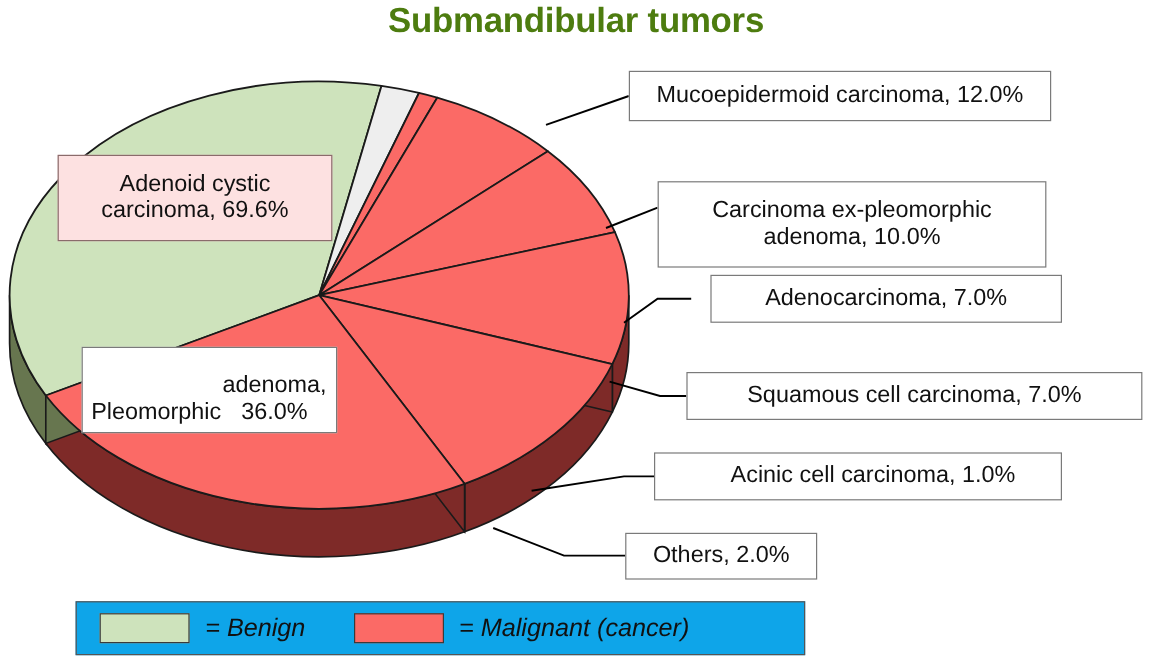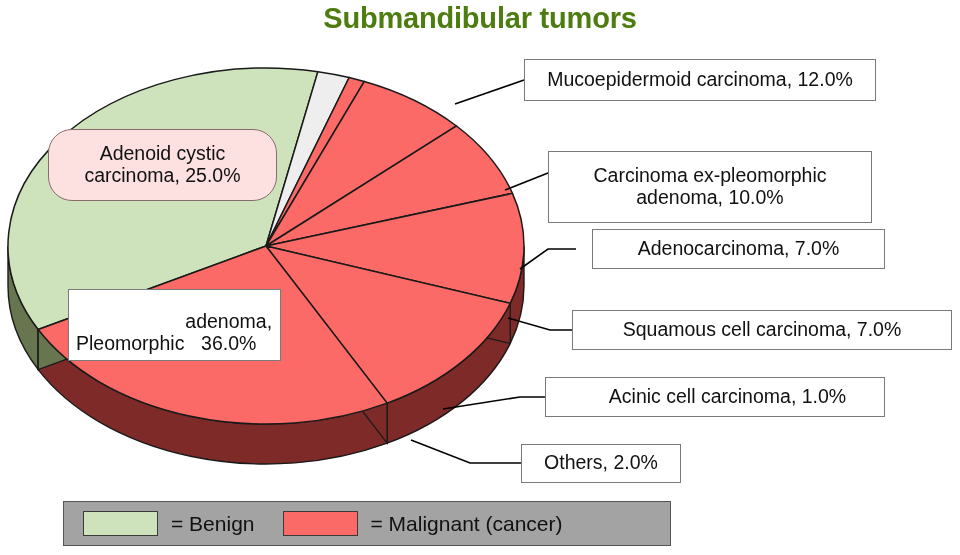--- a/index.html
+++ b/index.html
@@ -56,25 +56,26 @@
     background: #fde1e1;
     border-color: #8a6b6b;
   }
   #legend-box {
     position: absolute;
     left: 63px;
     top: 501px;
     width: 608px;
     height: 45px;
     border: 1.6px solid #555555;
-    background: #a3a3a3;
+    background: #0ea5e9;
     box-sizing: border-box;
     display: flex;
     align-items: center;
-    gap: 4px;
+    gap: 16px;
+    font-style: italic;
   }
   .legend-entry {
     display: flex;
     align-items: center;
   }
   .swatch {
     width: 75px;
     height: 25px;
     border: 1.5px solid #3a3a3a;
     box-sizing: border-box;
@@ -141,23 +142,23 @@
   </div>
 
   <div class="callout" style="left:545px; top:377px; width:340px; height:40px; display:flex; align-items:center; justify-content:center;padding-left:32px;">
     <span>Acinic cell carcinoma, 1.0%</span>
   </div>
 
   <div class="callout" style="left:521px; top:444px; width:160px; height:39px; display:flex; align-items:center; justify-content:center;">
     <span>Others, 2.0%</span>
   </div>
 
-  <div class="callout callout-inner-pink two-line" style="left:48px; top:129px; width:229px; height:72px; display:flex; flex-direction:column; align-items:center; justify-content:center;border-radius:24px;">
+  <div class="callout callout-inner-pink two-line" style="left:48px; top:129px; width:229px; height:72px; display:flex; flex-direction:column; align-items:center; justify-content:center;">
     <span>Adenoid cystic</span>
-    <span>carcinoma, 25.0%</span>
+    <span>carcinoma, 69.6%</span>
   </div>
 
   <div class="callout two-line" style="left:68px; top:289px; width:213px; height:72px; display:flex; flex-direction:row; align-items:flex-end; justify-content:center;">
     <span>Pleomorphic</span>
     <span>adenoma, 36.0%</span>
   </div>
 
   <div id="legend-box">
     <div class="legend-entry" style="margin-left:19px;">
       <span class="swatch" id="swatch-benign" style="background: rgb(206, 227, 188);"></span>

